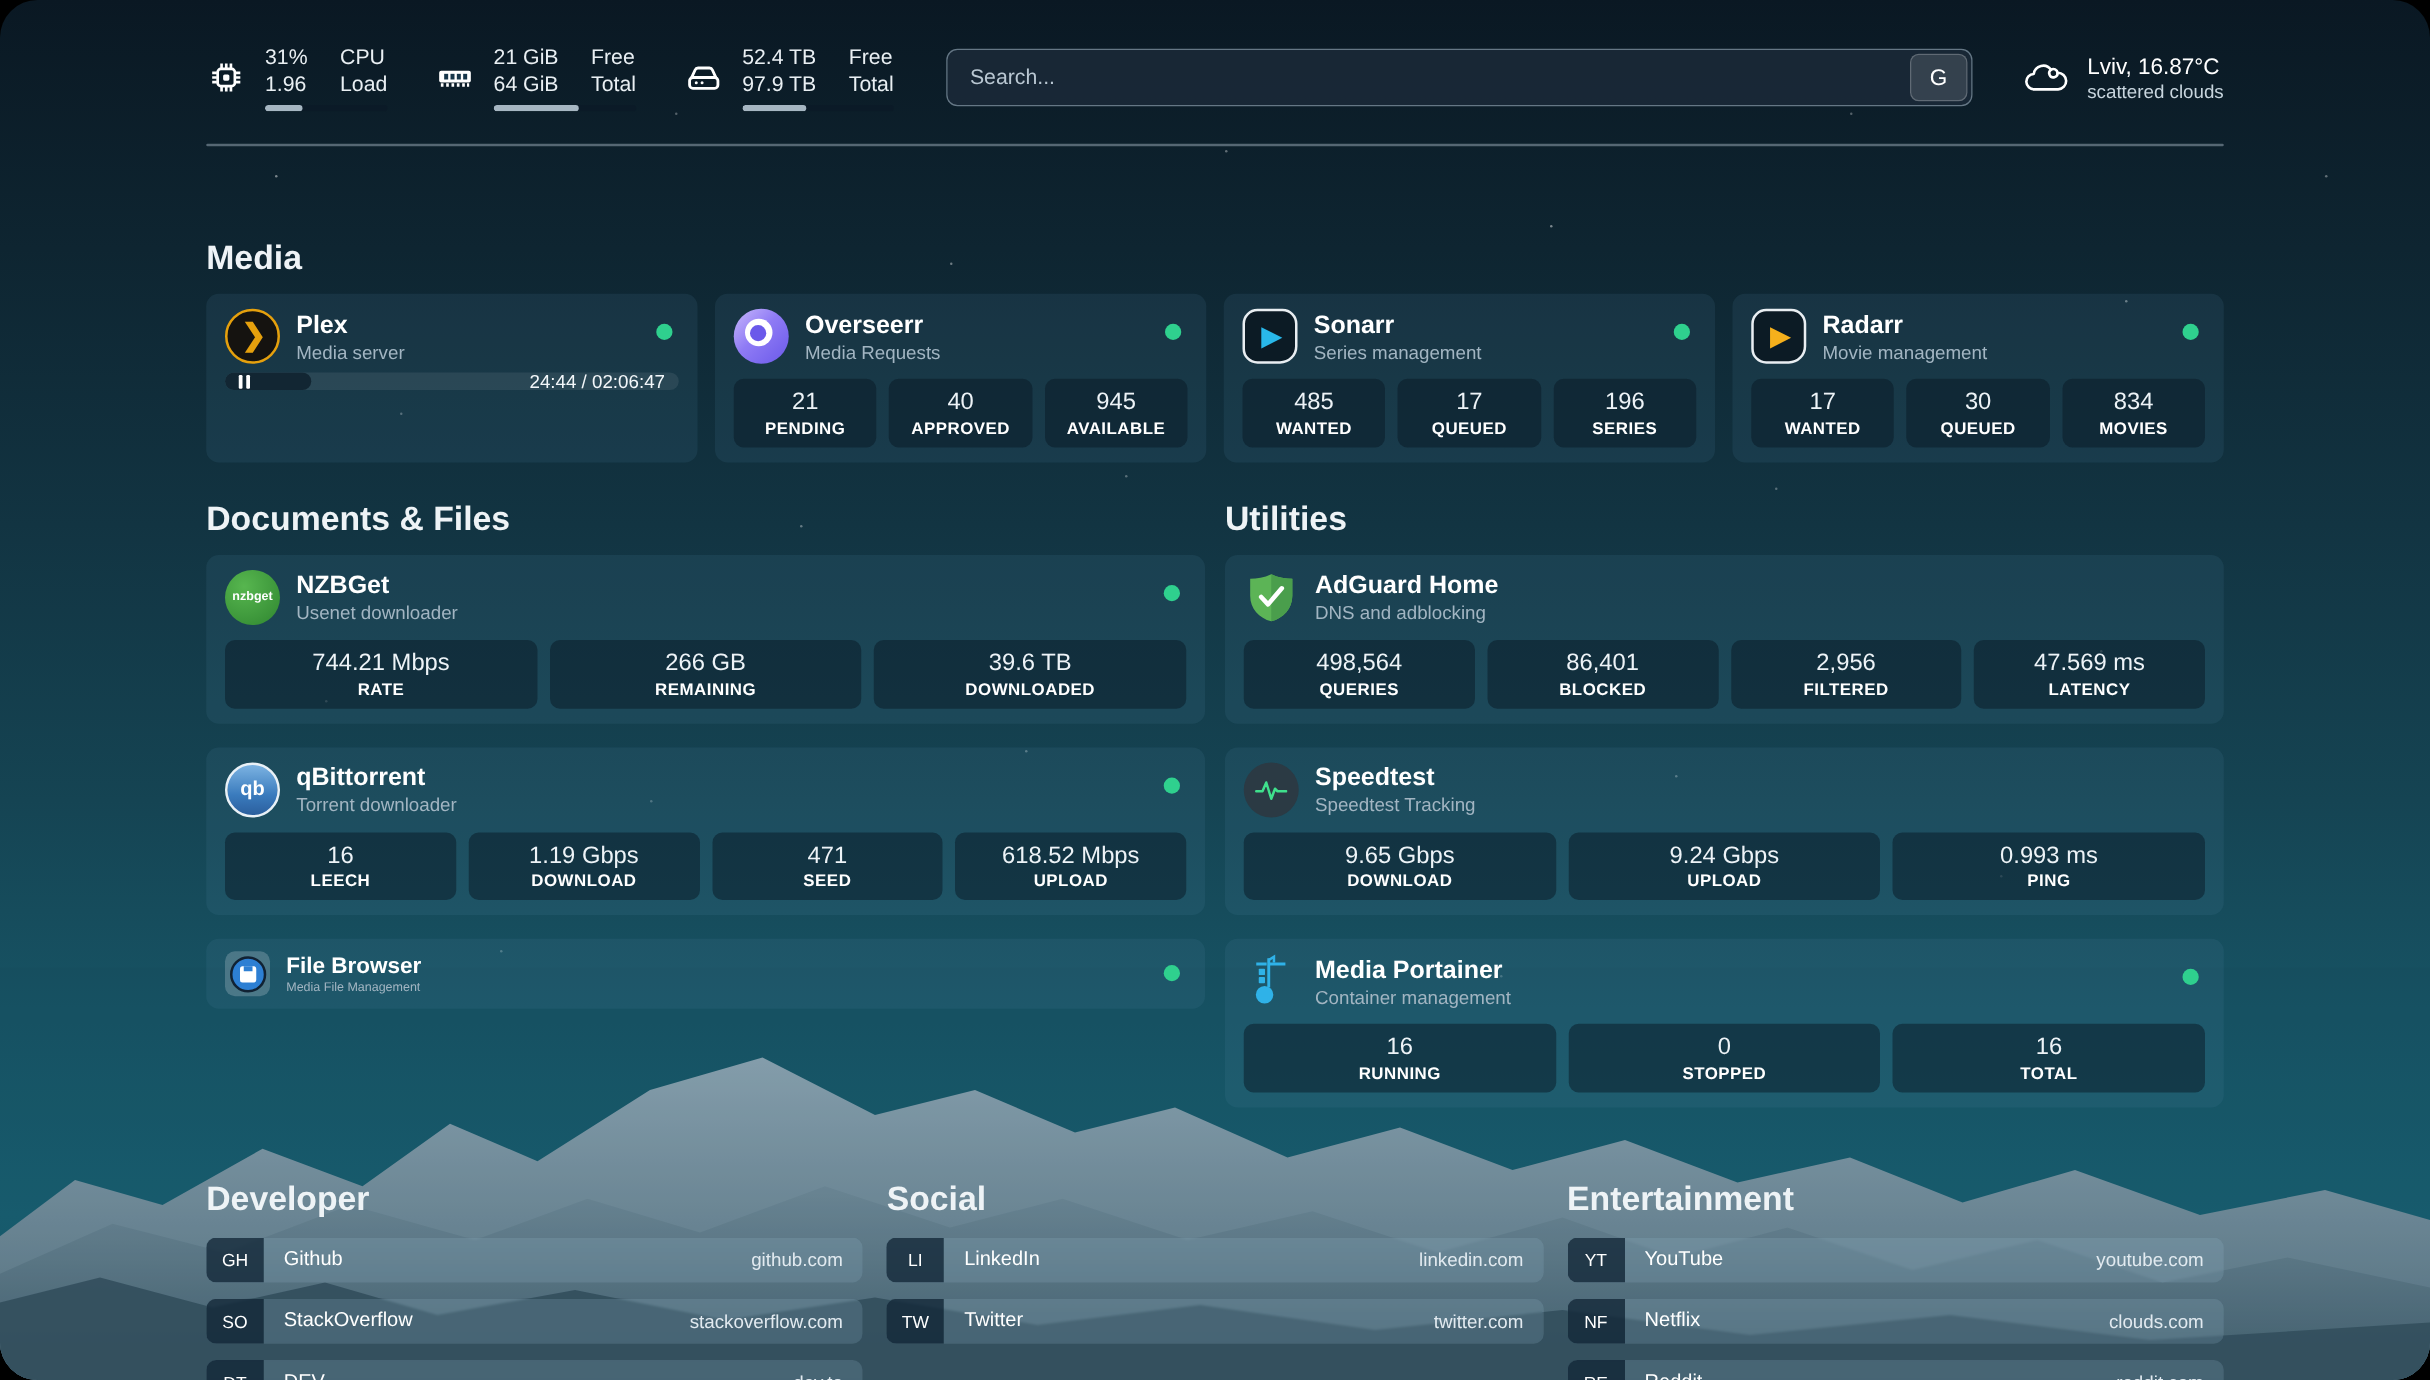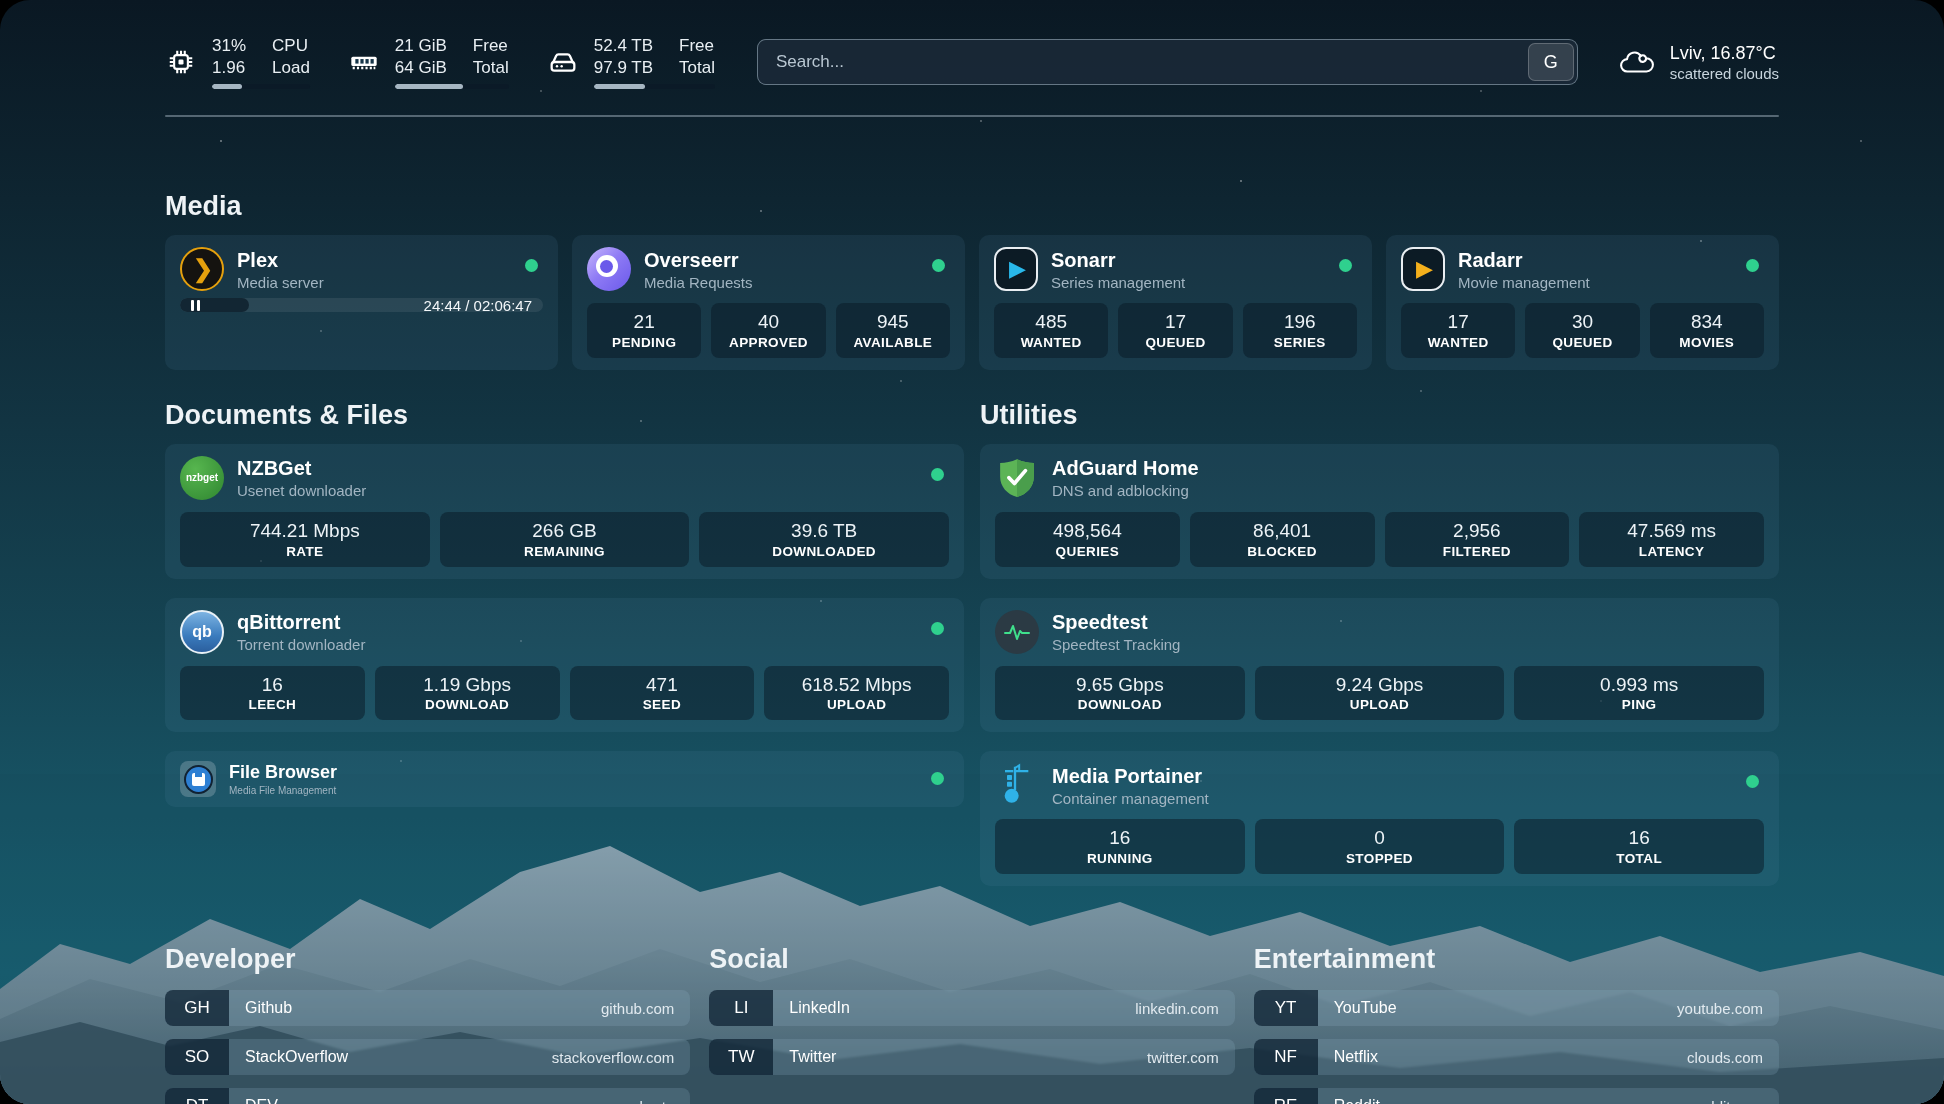--- a/index.html
+++ b/index.html
@@ -98,21 +98,21 @@
   .card.short { min-height:56px; padding:10px 15px; }
   .card.short .svc-icon { width:36px; height:36px; }
   .card.short .svc-title { font-size:18px; }
   .card.short .svc-desc { font-size:10px; margin-top:1px; }
   .card.short .status-dot { top:21px; right:20px; }
   
   .bookmarks { margin-top:58px; display:grid; grid-template-columns:repeat(3,1fr); gap:19px; }
   .bm-links { margin-top:15px; display:flex; flex-direction:column; gap:13px; }
   .bm-row { height:36px; display:flex; align-items:center; background:rgba(150,185,205,.20);
     border-radius:8px; overflow:hidden; cursor:pointer; backdrop-filter:blur(1px); }
-  .bm-abbr { width:64px; height:100%; background:rgba(9,28,44,.72); color:#fff; font-size:17px;
+  .bm-abbr { width:46px; height:100%; background:rgba(9,28,44,.72); color:#fff; font-size:14px;
     display:flex; align-items:center; justify-content:center; flex:none; }
   .bm-name { margin-left:16px; font-size:16px; color:#fff; }
   .bm-url { margin-left:auto; margin-right:16px; font-size:15px; color:#e2eaf0; }
   
   .icon-plex { width:44px; height:44px; border-radius:50%; background:#151310; border:2px solid #e5a00d;
     display:flex; align-items:center; justify-content:center; }
   .icon-plex span { color:#e5a00d; font-size:24px; font-weight:700; line-height:1; margin-left:2px; }
   .icon-overseerr { width:44px; height:44px; border-radius:50%;
     background:linear-gradient(135deg,#c8b8fb 0%,#8f7bf5 45%,#6a59ea 100%); position:relative; overflow:hidden; }
   .icon-overseerr .eye { position:absolute; left:9px; top:8px; width:22px; height:22px; border-radius:50%; background:#fff; }

